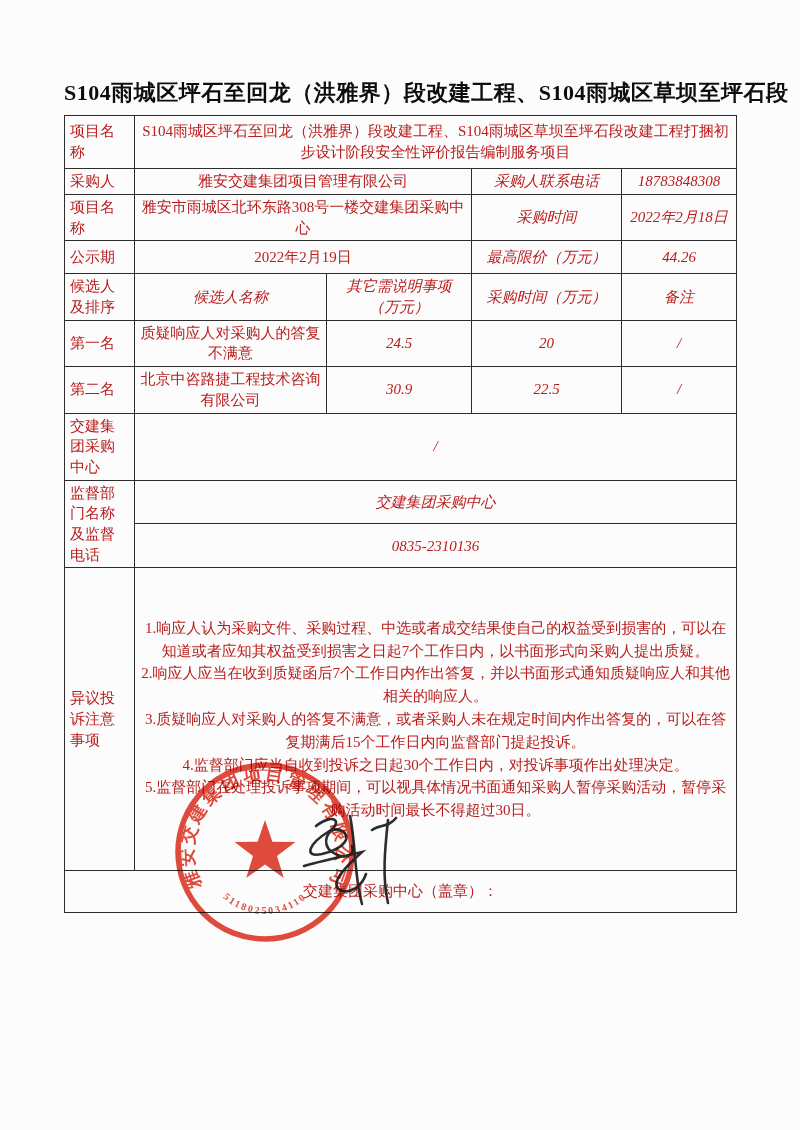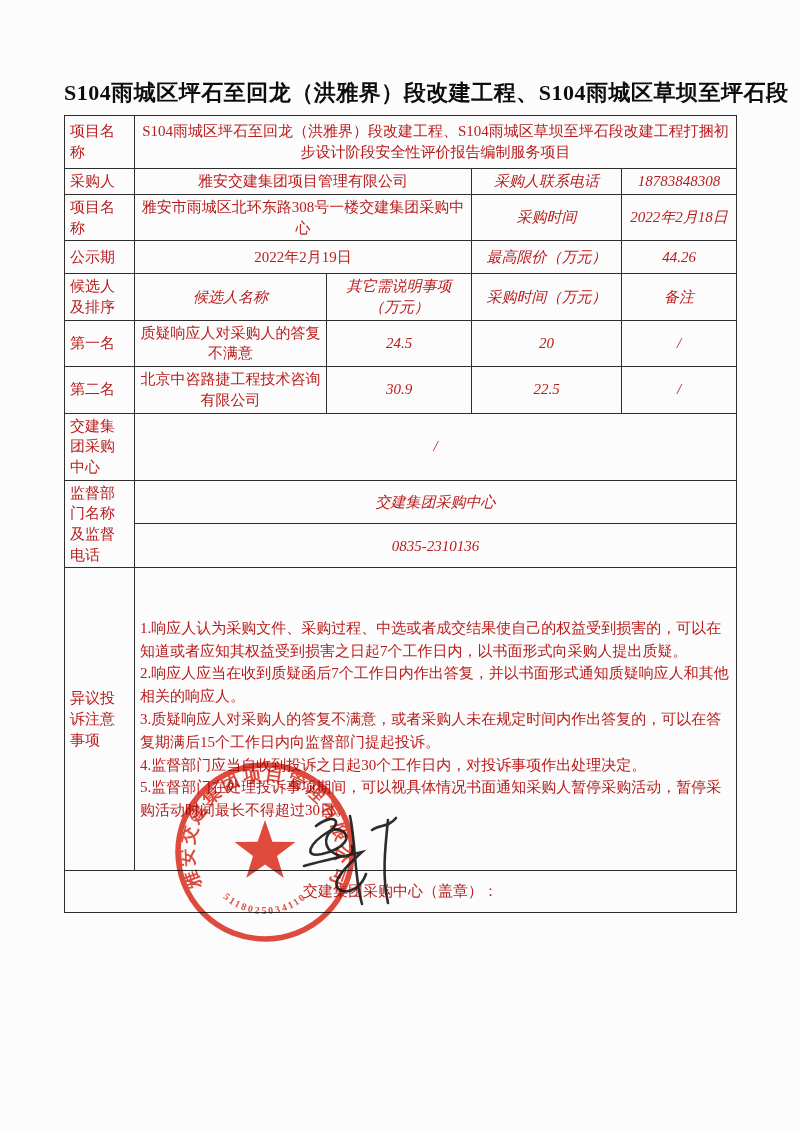--- a/index.html
+++ b/index.html
@@ -26,21 +26,21 @@
     border: 1.7px solid #2d2d2d;
     font-size: 15px; line-height: 1.38;
     padding: 2px 5px; vertical-align: middle;
     color: #b91c1c; word-break: break-all;
   }
   td.lab { padding: 2px 2px 2px 4px; text-align: left; }
   td.labc { padding: 2px 2px; text-align: left; }
   td.ctr { text-align: center; font-style: italic; }
   td.left { text-align: center; }
   td.objection { padding: 4px 9px; }
-  .obj-item { text-align: left; line-height: 1.52; }
+  .obj-item { text-align: center; line-height: 1.52; }
   td.sig { padding-left: 5px; }
 
   .stamp {
     position: absolute; left: 170px; top: 757px;
     width: 190px; height: 190px;
     opacity: 0.88; mix-blend-mode: multiply;
     pointer-events: none;
   }
   .stamp text {
     font-family: "Liberation Serif", "DejaVu Serif", serif;

